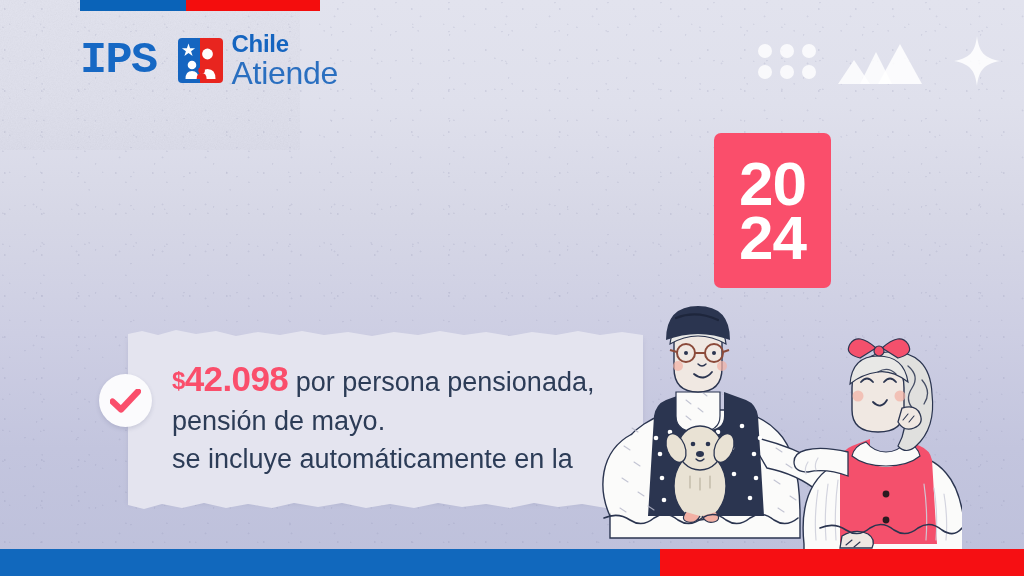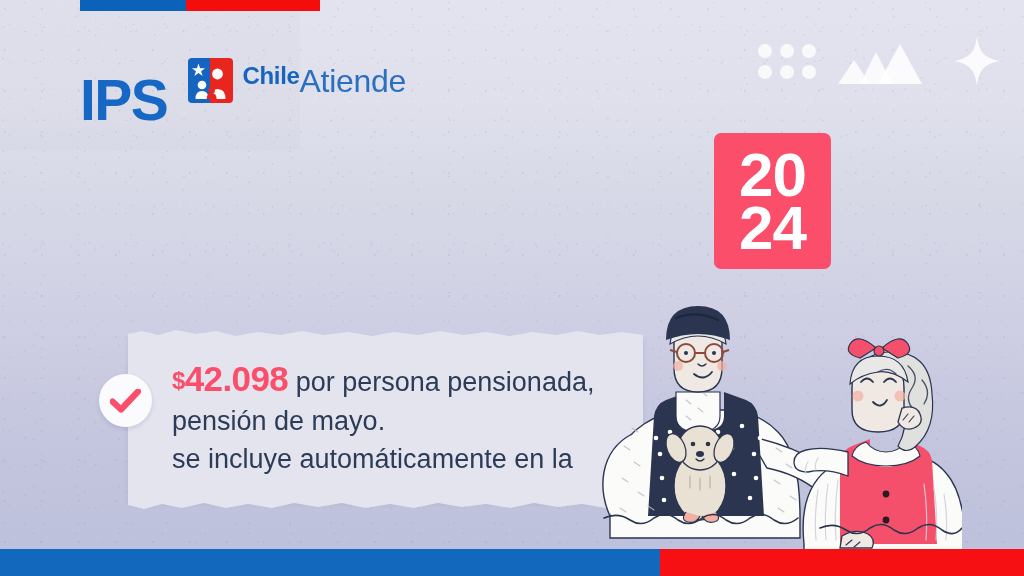--- a/index.html
+++ b/index.html
@@ -50,27 +50,27 @@
   .topbar .red  { flex:1;      background:#f40d0d; }
 
   
   .botbar { position:absolute; left:0; bottom:0; width:1024px; height:27px; display:flex; }
   .botbar .blue { width:660px; background:#1168bd; }
   .botbar .red  { flex:1;      background:#f60f13; }
 
   
   .header { position:absolute; top:32px; left:80px; display:flex; align-items:center; gap:21px; }
   .ips {
-    font-family:Liberation Sans, sans-serif;
-    font-weight:bold; font-size:57px; letter-spacing:-1.5px;
-    color:#1668c4; line-height:1;margin-top:40px;
+    font-family:Liberation Mono, monospace;
+    font-weight:bold; font-size:45px; letter-spacing:-1.5px;
+    color:#1668c4; line-height:1;
   }
   .ca-wrap { display:flex; align-items:center; gap:9px; }
   .ca-mark { width:45px; height:45px; border-radius:4px; overflow:hidden; display:block; }
-  .ca-text { display:flex; line-height:1.0;justify-content:space-between; }
+  .ca-text { display:flex; flex-direction:column; line-height:1.0;justify-content:space-between; }
   .ca-text .l1 { font-size:24px; font-weight:bold; color:#1565c0; letter-spacing:-.3px;}
   .ca-text .l2 { font-size:32px; font-weight:normal; color:#2a6fc0; letter-spacing:-.3px; margin-top:1px;}
 
   
   .deco { position:absolute; top:36px; right:24px; display:flex; align-items:center; gap:22px; }
   .dots { display:grid; grid-template-columns:repeat(3,14px); grid-template-rows:repeat(2,14px); gap:7px 8px; }
   .dots i { display:block; width:14px; height:14px; border-radius:50%; background:rgba(255,255,255,.80); }
 
   
   .title {
@@ -82,21 +82,21 @@
     letter-spacing:-1.5px;
     color:#2c3c57;
     text-transform:uppercase;
     white-space:nowrap;
   }
   .title .l2 { letter-spacing:-2px; }
 
   
   .year {
     position:absolute; left:714px; top:133px;
-    width:117px; height:136px;
+    width:117px; height:155px;
     background:#fa4e6b;
     border-radius:7px;
     display:flex; flex-direction:column;
     align-items:center; justify-content:center;
     color:#fff;
     font-weight:bold;
     font-size:62px;
     line-height:.86;
     letter-spacing:-1px;
   }

